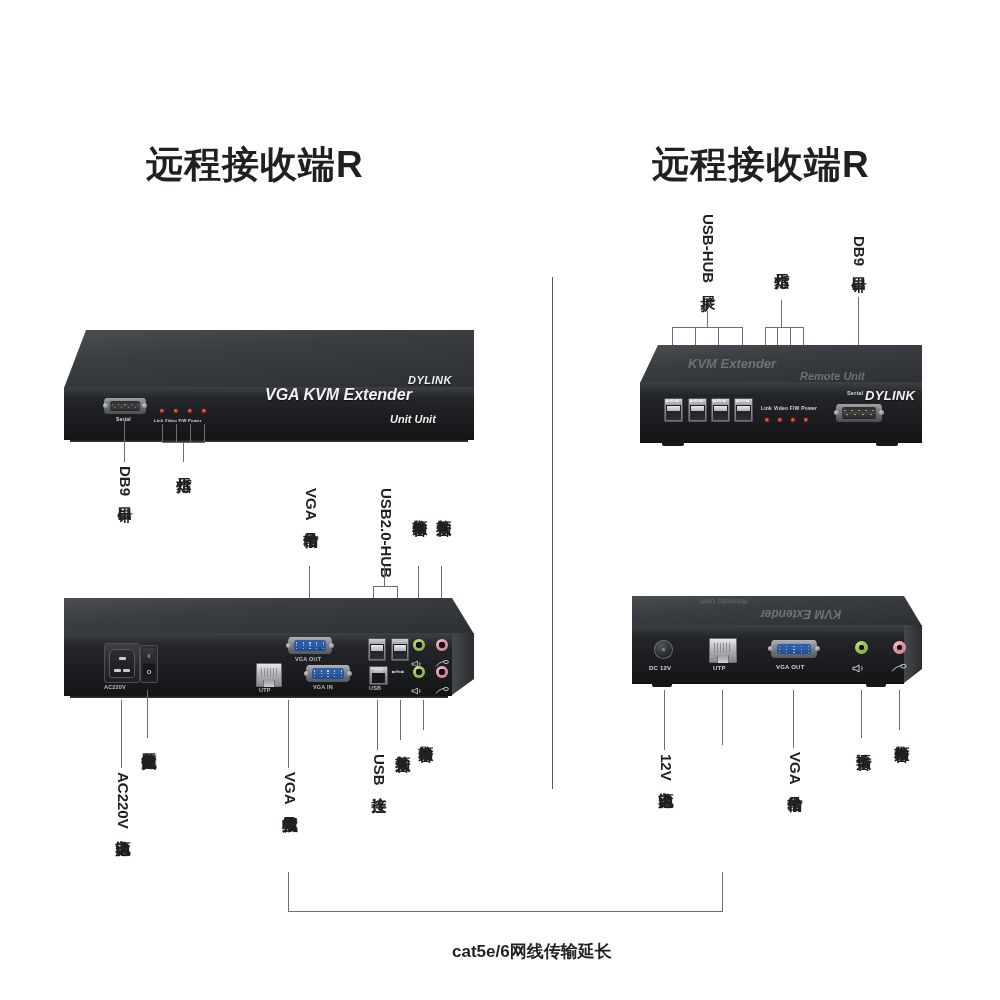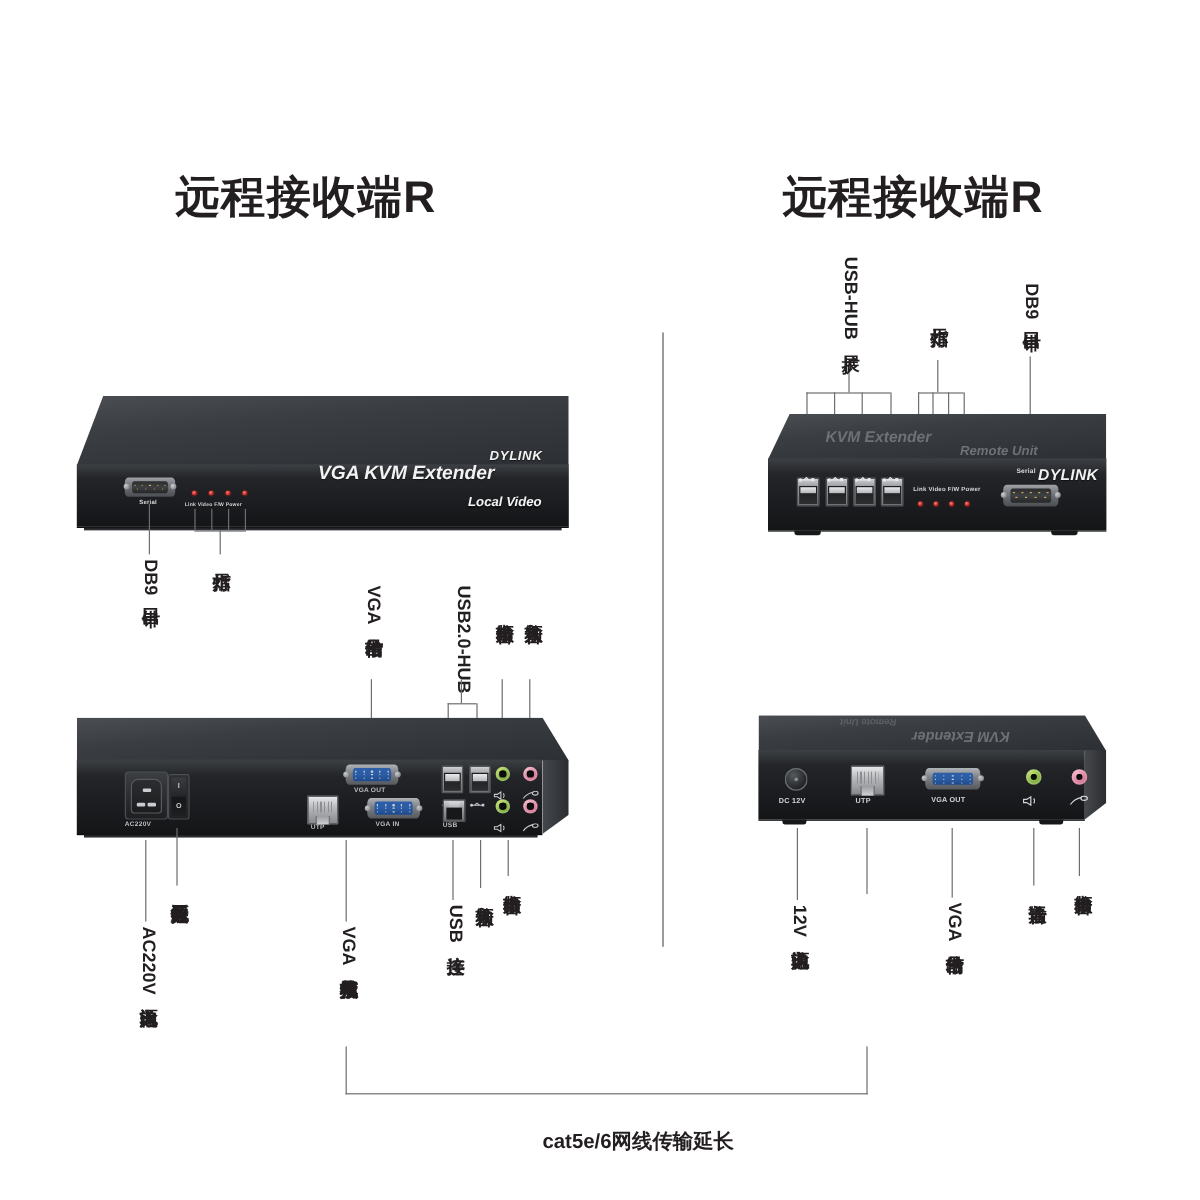--- a/index.html
+++ b/index.html
@@ -193,21 +193,21 @@
 
   <div class="face top-face" style="left:64px;top:330px;width:410px;height:58px;
               clip-path:polygon(22px 0,410px 0,410px 58px,0 58px);"></div>
 
   <div class="face front-face" style="left:64px;top:387px;width:410px;height:52px;border-bottom:1px solid #0b0c0d;"></div>
 
   <div class="abs" style="left:70px;top:439px;width:398px;height:3px;background:linear-gradient(180deg,#0c0d0e,#3a3c3f);"></div>
 
   <div class="silk" style="left:408px;top:374px;font-size:11px;letter-spacing:.5px;">DYLINK</div>
   <div class="silk" style="left:265px;top:386px;font-size:16px;">VGA KVM Extender</div>
-  <div class="silk" style="left:390px;top:413px;font-size:11px;">Local Video</div>
+  <div class="silk" style="left:390px;top:413px;font-size:11px;">Unit Unit</div>
 
   <div class="db9" style="left:104px;top:398px;width:42px;height:16px;">
     <div class="shell">
       <div class="pinrow" style="top:26%;">
           <span class="pin"></span>
           <span class="pin"></span>
           <span class="pin"></span>
           <span class="pin"></span>
           <span class="pin"></span>
         </div>

